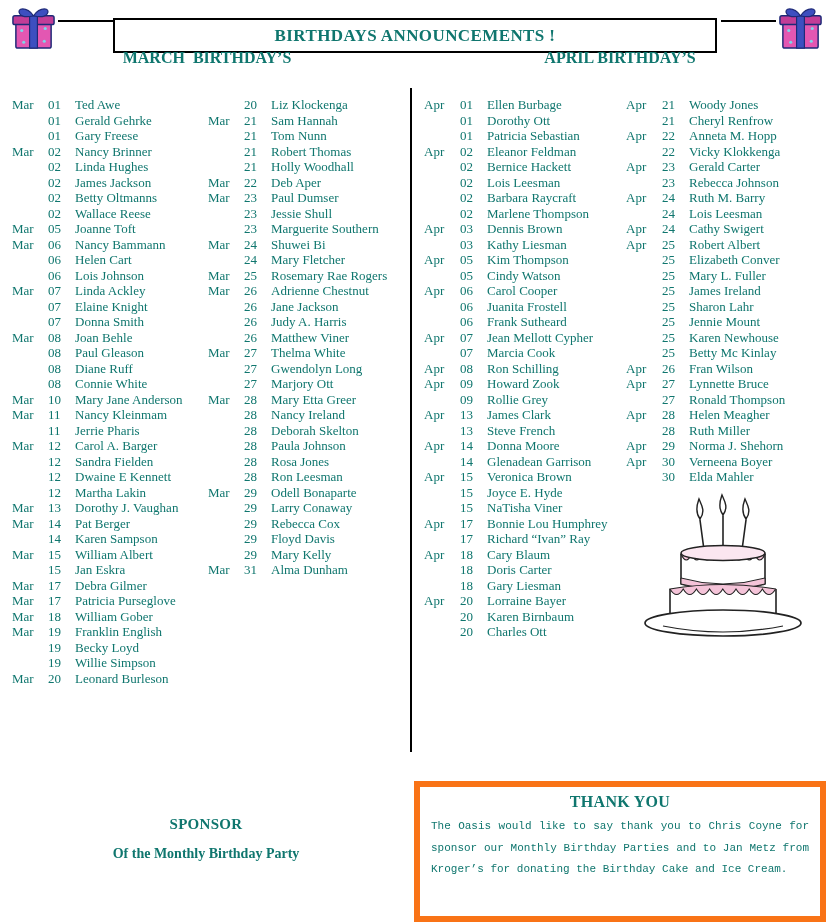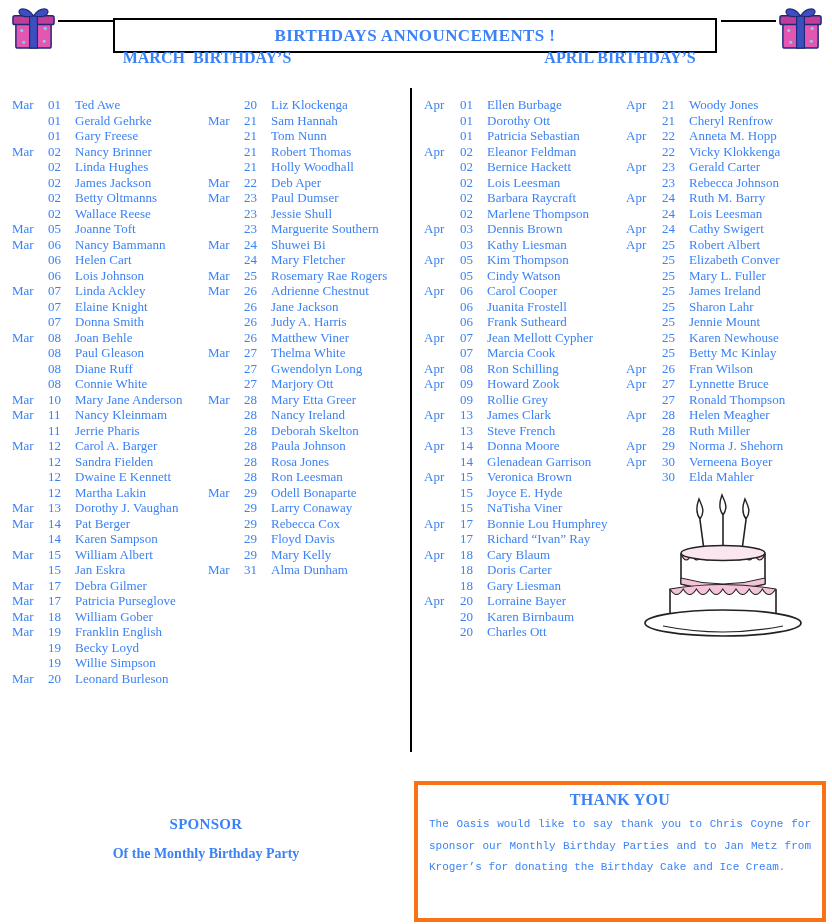--- a/index.html
+++ b/index.html
@@ -1,19 +1,19 @@
 <!DOCTYPE html>
 <html><head>
 <meta charset="utf-8">
 <style>
   * { margin:0; padding:0; box-sizing:border-box; }
   html,body { background:#ffffff; }
   .page {
     position:relative; width:832px; height:924px; background:#fff;
-    font-family:"Liberation Serif", serif; color:#3b82f6; overflow:hidden;
+    font-family:"Liberation Serif", serif; color:#0f766e; overflow:hidden;
   }
   
   .gift { position:absolute; top:5px; width:49px; height:47px; }
   .gift-left  { left:9px; }
   .gift-right { right:7px; }
   .hline { position:absolute; top:20px; height:2px; background:#000; }
   .hline-left  { left:58px;  width:55px; }
   .hline-right { right:56px; width:55px; }
   .title-box {
     position:absolute; left:113px; top:18px; width:604px; height:35px;
@@ -46,21 +46,21 @@
   .brow .n { overflow:hidden; }
 
   
   .sponsor { position:absolute; left:8px; top:788px; width:396px; text-align:center; }
   .sponsor .s1 { font-size:15px; font-weight:bold; letter-spacing:.3px;margin-top:28px; }
   .sponsor .s2 { font-size:14px; font-weight:bold; margin-top:13px; }
 
   
   .thankyou {
     position:absolute; left:414px; top:781px; width:412px; height:141px;
-    border:4px solid #f97316; background:#fff; padding:6px 11px 6px 11px;
+    border:6px solid #f97316; background:#fff; padding:6px 11px 6px 11px;
   }
   .thankyou h3 { text-align:center; font-size:16px; font-weight:bold; margin-bottom:5px; letter-spacing:.3px; }
   .thankyou p { font-size:11px; line-height:21.5px; text-align:justify;font-family:Liberation Mono, monospace; }
 
   
   .cake { position:absolute; left:630px; top:492px; width:190px; height:180px; }
   svg { display:block; }
 </style>
 </head>
 <body>

